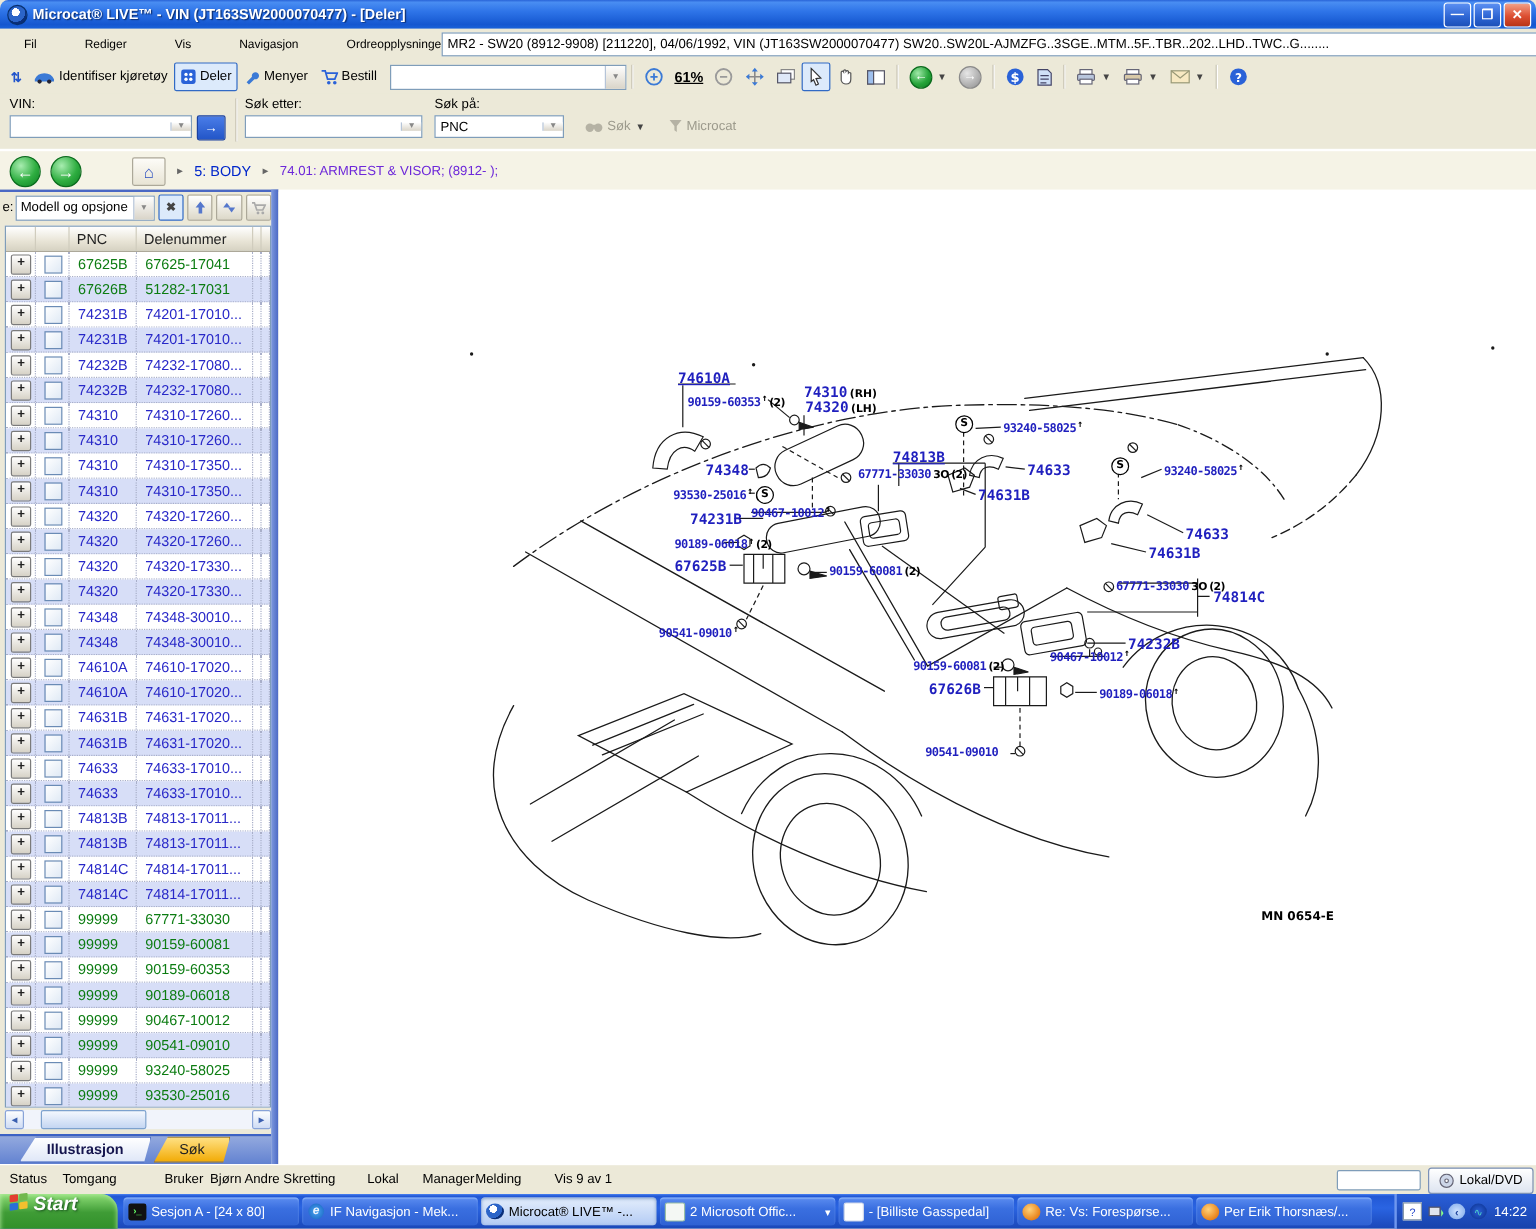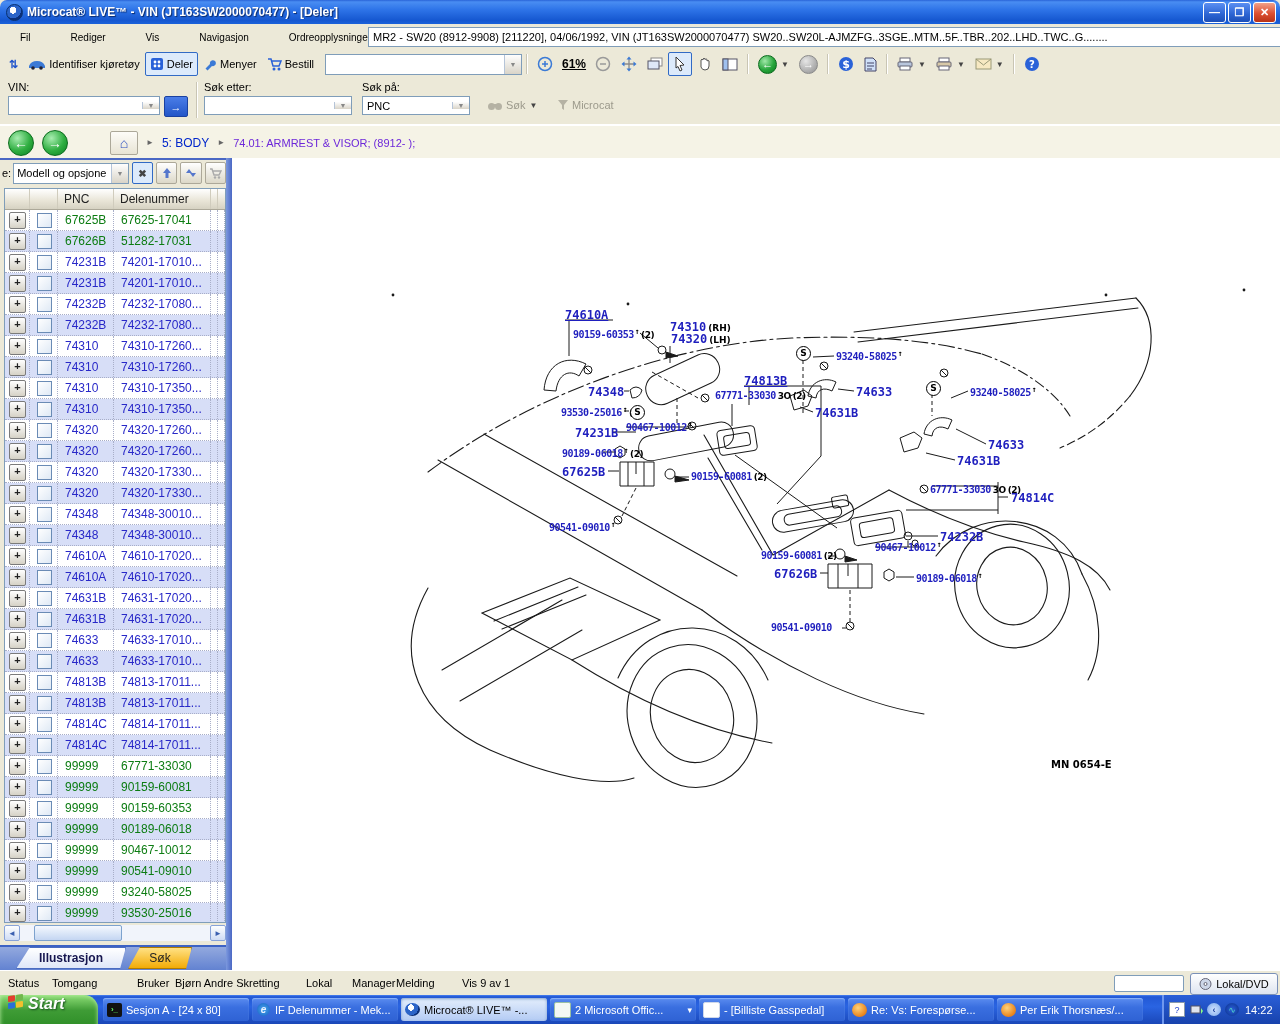--- a/index.html
+++ b/index.html
@@ -999,21 +999,21 @@
     </span>
     <span id="start-label">Start</span>
   </div>
   <div id="tasks">
       <div class="task">
         <span class="ticon terminal">›_</span>
         <span class="tlabel">Sesjon A - [24 x 80]</span>
       </div>
       <div class="task">
         <span class="ticon ie"></span>
-        <span class="tlabel">IF Delenummer - Mek...</span>
+        <span class="tlabel">IF Navigasjon - Mek...</span>
       </div>
       <div class="task active">
         <span class="ticon microcat"></span>
         <span class="tlabel">Microcat® LIVE™ -...</span>
       </div>
       <div class="task">
         <span class="ticon excel"></span>
         <span class="tlabel">2 Microsoft Offic...</span>
         <span class="tcaret">▾</span>
       </div>

